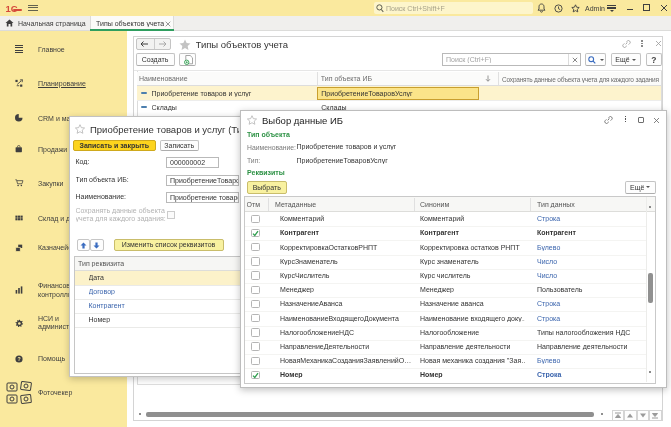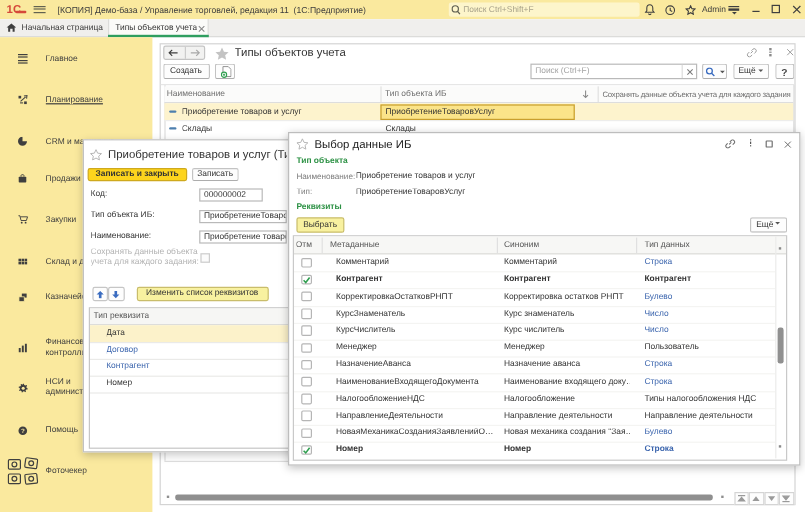--- a/index.html
+++ b/index.html
@@ -21,21 +21,20 @@
 <div id="stage">
 
 <div class="abs" style="left:0;top:0;width:671px;height:15.5px;background:#fae99e;"></div>
 <div class="abs" style="left:5.5px;top:2.5px;width:17px;height:11px;color:#d5493a;font-size:9.5px;font-weight:bold;">1С</div>
 <div class="abs" style="left:13px;top:9px;width:8.5px;height:2.4px;background:#d5493a;border-radius:1px;"></div>
 <div class="abs" style="left:28px;top:4.5px;width:10px;height:7px;">
   <div style="height:1.2px;background:#626250;margin-bottom:1.6px;"></div>
   <div style="height:1.2px;background:#626250;margin-bottom:1.6px;"></div>
   <div style="height:1.2px;background:#626250;"></div>
 </div>
-<div class="abs nw" style="left:48px;top:4px;width:330px;color:#3c3c3c;font-size:7.2px;">[КОПИЯ] Демо-база / Управление торговлей, редакция 11&nbsp;&nbsp;(1С:Предприятие)</div>
 <div class="abs" style="left:374px;top:2px;width:159px;height:11.5px;background:#fdf5cb;border-radius:2px;"></div>
 <svg class="abs" style="left:376px;top:3.5px;" width="8" height="9" viewBox="0 0 8 9">
       <circle cx="3.4" cy="3.4" r="2.6" fill="none" stroke="#5f5f51" stroke-width="1"></circle>
       <line x1="5.3" y1="5.5" x2="7.3" y2="7.8" stroke="#5f5f51" stroke-width="1.1"></line>
     </svg>
 <div class="abs nw" style="left:386px;top:4.5px;width:130px;color:#a8a28a;">Поиск Ctrl+Shift+F</div>
 
 <svg class="abs" style="left:537px;top:3px;" width="9" height="10" viewBox="0 0 9 10">
       <path d="M4.5 1 C2.8 1 2 2.2 2 3.8 L2 6 L1 7.2 L8 7.2 L7 6 L7 3.8 C7 2.2 6.2 1 4.5 1 Z" fill="none" stroke="#3f3f3f" stroke-width="0.9"></path>
       <path d="M3.5 8.2 a1 1 0 0 0 2 0" fill="none" stroke="#3f3f3f" stroke-width="0.9"></path>

